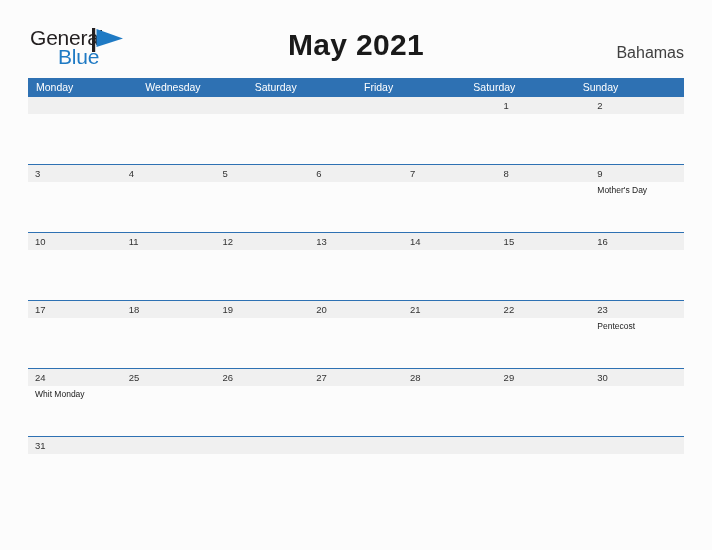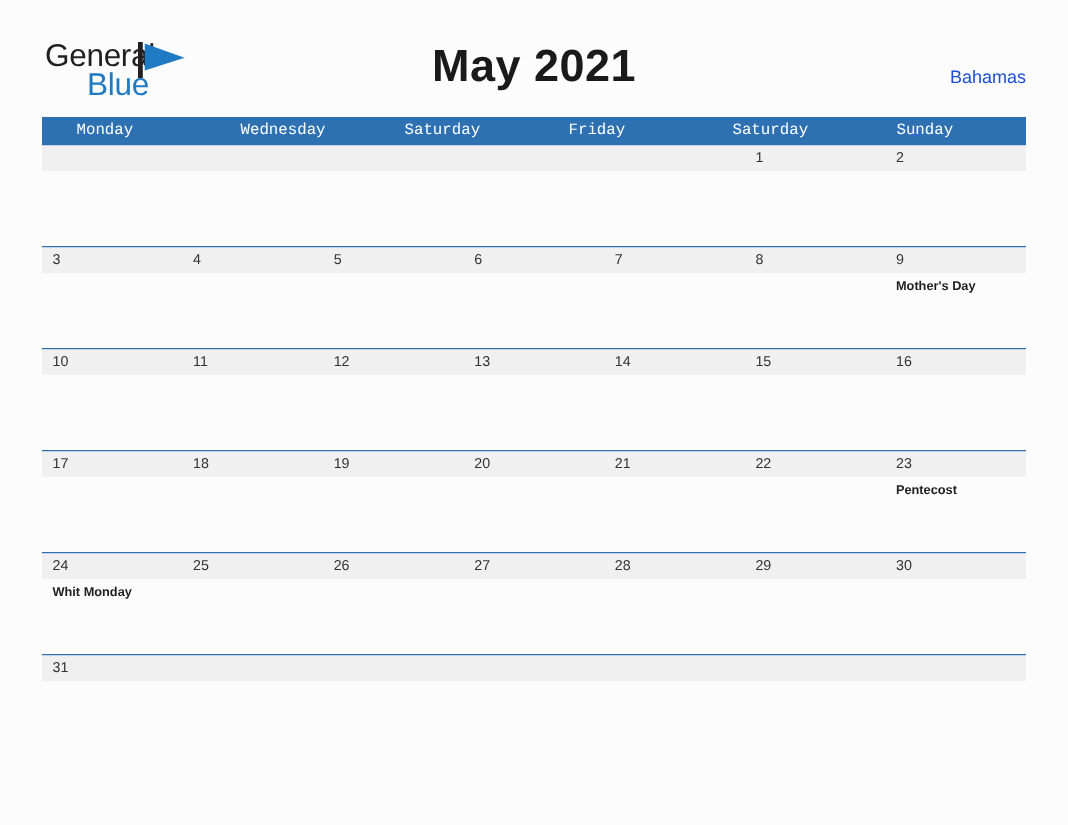--- a/index.html
+++ b/index.html
@@ -70,47 +70,46 @@
     font-weight: bold;
     letter-spacing: 0.3px;
     color: #1a1a1a;
     margin: 0;
   }
 
   .country {
     position: absolute;
     right: 28px;
     top: 44px;
-    font-size: 12px;
-    color: #1d4ed8;
+    font-size: 16px;
+    color: #404040;
   }
 
   
   .calendar {
     position: absolute;
     left: 28px;
     top: 78px;
     width: 656px;
   }
 
   .weekday-row {
     display: flex;
     background: #2e71b3;
     height: 19px;
   }
   .weekday {
     flex: 1 1 0;
     color: #ffffff;
     font-size: 10.5px;
     line-height: 19px;
-    padding-left: 23px;
+    padding-left: 8px;
     box-sizing: border-box;
     white-space: nowrap;
     overflow: hidden;
-    font-family: Liberation Mono, monospace;
   }
 
   .week {
     border-top: 1.4px solid #2e71b3;
   }
   .week:first-of-type {
     border-top: none;
   }
 
   .week-dates {
@@ -124,21 +123,20 @@
     line-height: 17px;
     padding-left: 7px;
     box-sizing: border-box;
     color: #333333;
   }
 
   .week-body {
     display: flex;
     height: 50px;
     background: #fcfcfc;
-    font-weight: bold;
   }
   .cell {
     flex: 1 1 0;
     padding: 3px 5px 0 7px;
     box-sizing: border-box;
     font-size: 8.5px;
     line-height: 11px;
     color: #222222;
     overflow: hidden;
   }

